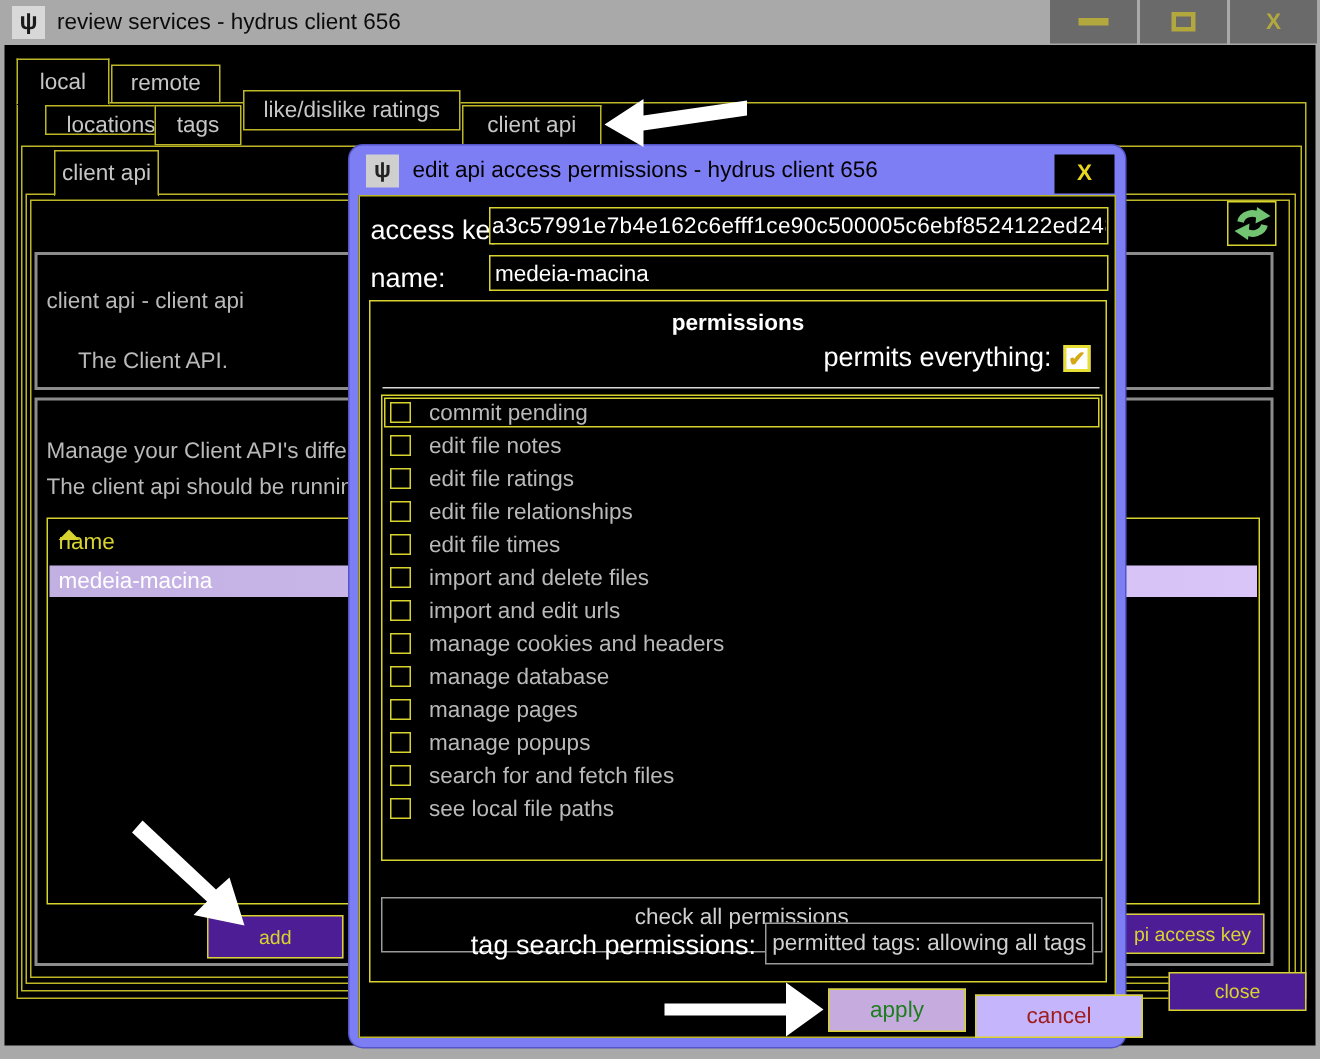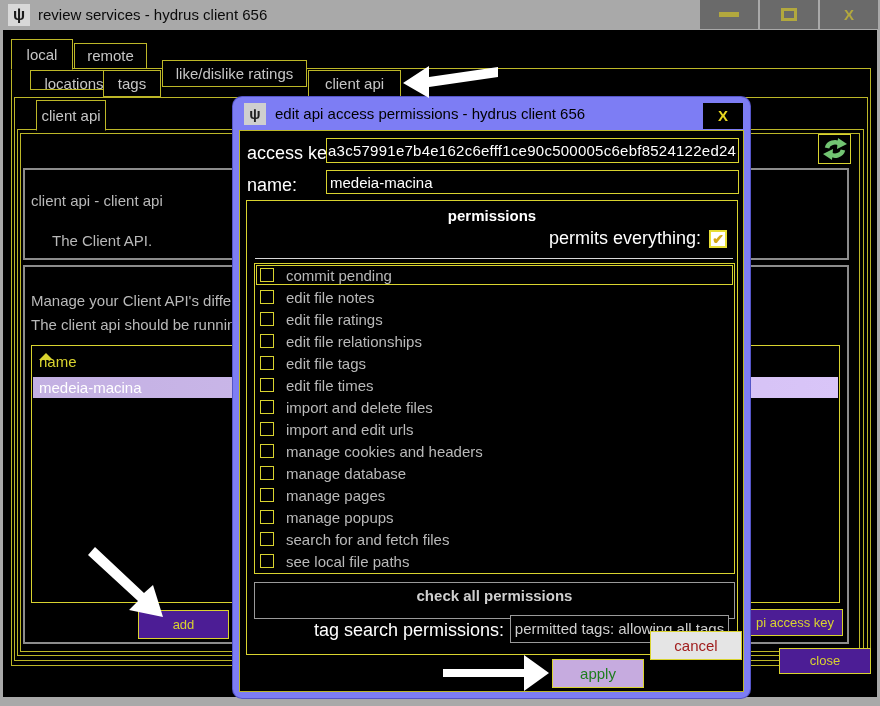--- a/index.html
+++ b/index.html
@@ -63,27 +63,27 @@
   .panel-title{position:absolute;left:0;top:6px;width:100%;text-align:center;color:#fff;font-size:15px;font-weight:bold;}
   .permits-row{position:absolute;right:10px;top:27px;display:flex;align-items:center;gap:8px;}
   .permits-row .dlg-lbl{position:static;}
   .cb-checked{width:18px;height:18px;background:#fff;border:2px solid #e6dd35;color:#d4a817;font-weight:bold;
               font-size:14px;line-height:14px;text-align:center;cursor:default;}
   .sep{position:absolute;left:8px;right:4px;top:57px;height:1px;background:#d8d8d8;}
   .permlist{position:absolute;left:7px;top:62px;width:481px;height:311px;border:1px solid var(--yellow);overflow:hidden;}
   .perm-row{display:flex;align-items:center;height:22px;padding-left:5px;color:var(--gray-text);font-size:15px;}
   .perm-row.focus{outline:1px solid var(--yellow);outline-offset:-2px;}
   .perm-cb{width:14px;height:14px;border:1.5px solid var(--yellow);margin-right:12px;flex:none;cursor:default;background:#000;}
-  .checkall{position:absolute;left:7px;top:381px;width:481px;height:37px;line-height:25px;font-weight:bold;}
+  .checkall{position:absolute;left:7px;top:397px;width:481px;height:37px;line-height:25px;}
   .tag-lbl{position:absolute;left:7px;top:419px;width:250px;text-align:right;}
   .tag-btn{position:absolute;left:263px;top:414px;width:219px;height:28px;line-height:26px;}
   .apply-btn{position:absolute;left:312px;top:528px;width:92px;height:29px;line-height:27px;border:1px solid var(--yellow);
              background:#c6abdf;color:#1e7d1e;font-size:15px;text-align:center;cursor:default;}
-  .cancel-btn{position:absolute;left:410px;top:500px;width:92px;height:29px;line-height:27px;border:1px solid var(--yellow);
-              background:#e5e5e5;color:#a01d1d;font-size:15px;text-align:center;cursor:default;}
+  .cancel-btn{position:absolute;left:410px;top:532px;width:112px;height:29px;line-height:27px;border:1px solid var(--yellow);
+              background:#c4b5fd;color:#a01d1d;font-size:15px;text-align:center;cursor:default;}
   
   .arrows{position:absolute;left:0;top:0;z-index:20;pointer-events:none;}
 </style>
 </head>
 <body>
 
 <div id="stage">
 
   <div class="titlebar">
     <span class="app-ico">ψ</span>
@@ -179,24 +179,20 @@
           <div class="perm-row">
               <span class="perm-cb"></span>
               <span>edit file ratings</span>
             </div>
           <div class="perm-row">
               <span class="perm-cb"></span>
               <span>edit file relationships</span>
             </div>
           <div class="perm-row">
               <span class="perm-cb"></span>
-              <span>edit file tags</span>
-            </div>
-          <div class="perm-row">
-              <span class="perm-cb"></span>
               <span>edit file times</span>
             </div>
           <div class="perm-row">
               <span class="perm-cb"></span>
               <span>import and delete files</span>
             </div>
           <div class="perm-row">
               <span class="perm-cb"></span>
               <span>import and edit urls</span>
             </div>

